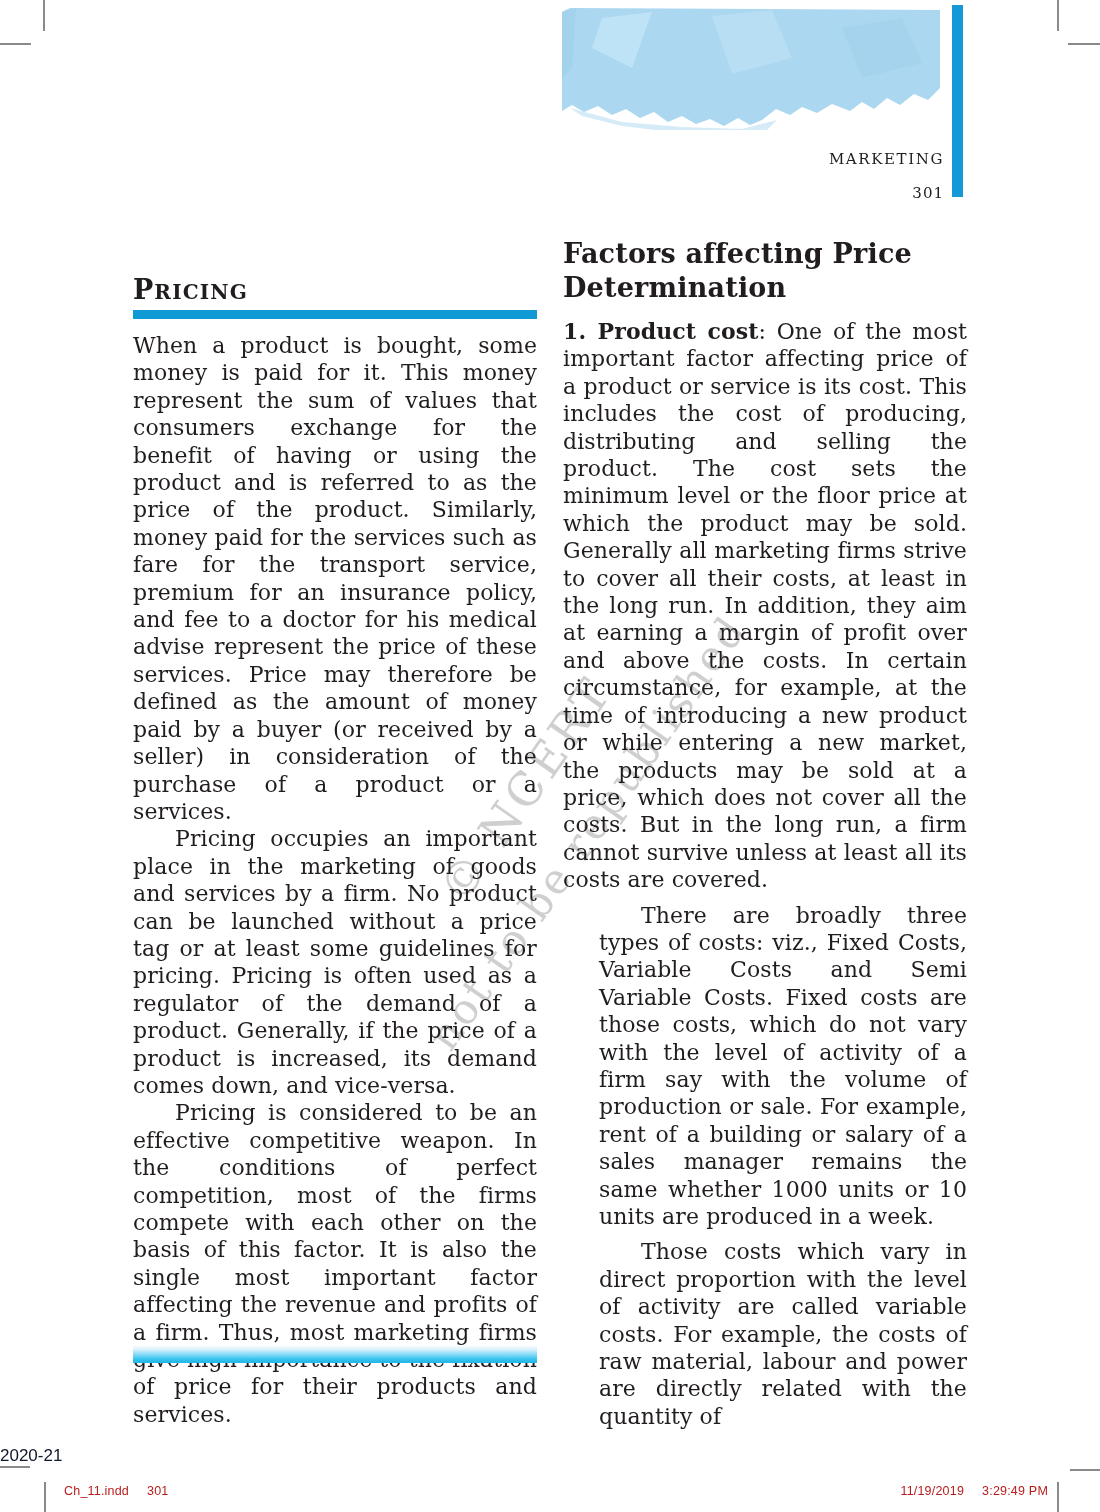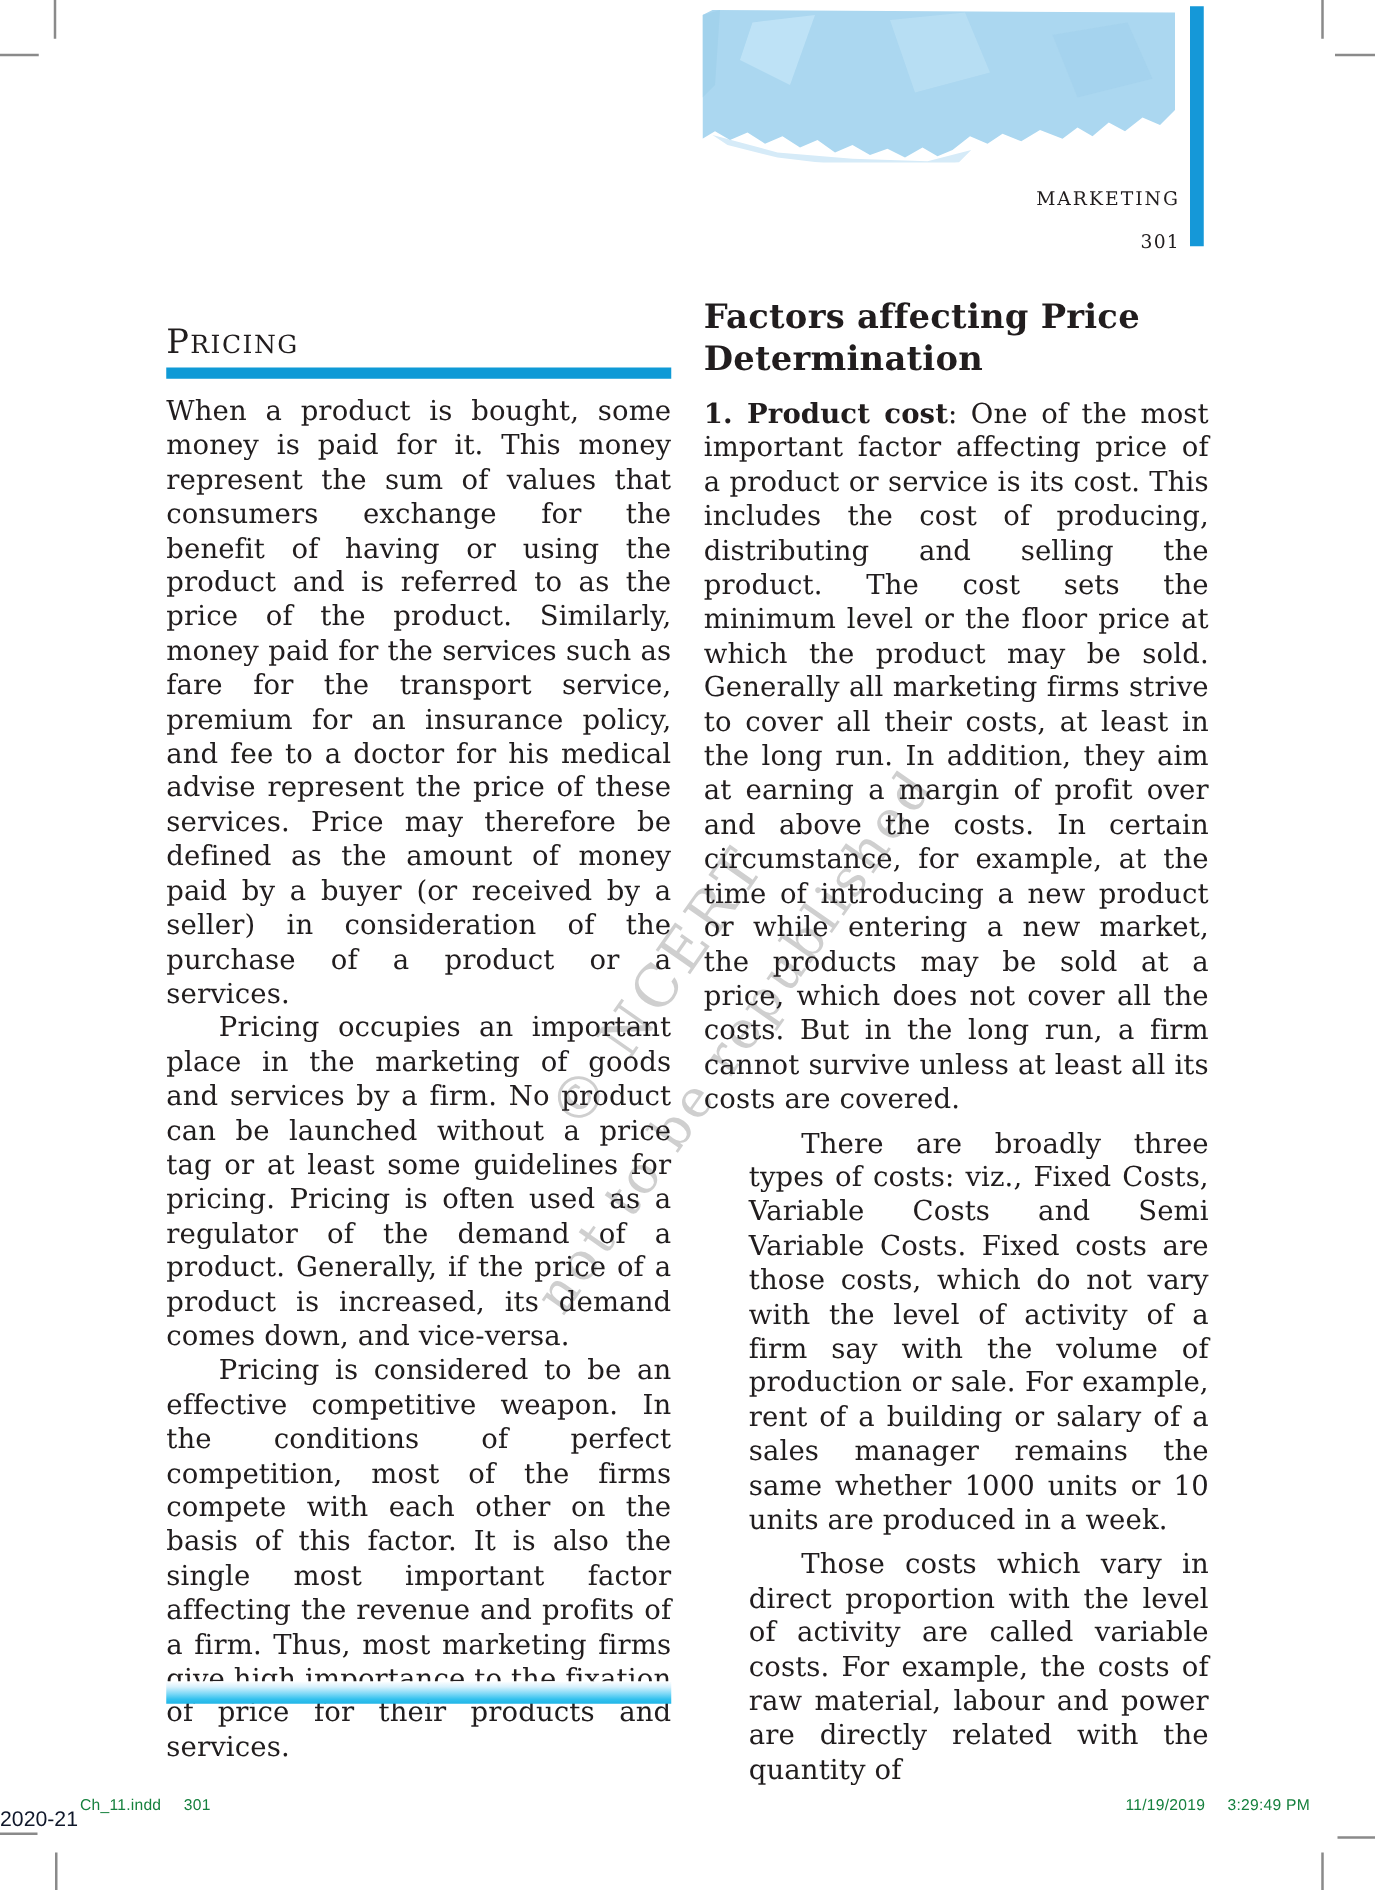--- a/index.html
+++ b/index.html
@@ -42,43 +42,43 @@
   .col{
     position:absolute;top:237px;width:404px;
     font-size:22px;line-height:27.4px;text-align:justify;
     letter-spacing:0.1px;
   }
   .col-left{left:133px;}
   .col-right{left:563px;}
   .col p{margin:0;}
   .indent{text-indent:42px;}
   
-  .pricing-head{margin-top:23px;font-weight:normal;text-align:left;line-height:28px;}
+  .pricing-head{margin-top:39px;font-weight:bold;text-align:left;line-height:28px;}
   .pricing-head .cap{font-size:27px;letter-spacing:1px;}
   .pricing-head .caps{font-size:20px;letter-spacing:1.2px;}
   .pricing-rule{height:9px;background:#0f9ad6;margin-top:4px;margin-bottom:13px;}
   
   .factors-head{
     font-weight:bold;font-size:27px;line-height:34px;
     text-align:left;margin-bottom:13px;letter-spacing:0.2px;
   }
   .col-right p + p{margin-top:8px;margin-left:36px;}
   .lead-bold{font-weight:bold;}
   
   .bottom-gradient{
     position:absolute;left:133px;top:1345px;width:404px;height:18px;
     background:linear-gradient(180deg,#ffffff 0%,#d8f1fc 25%,#7fd9f7 55%,#33c2ef 80%,#22b5e6 100%);
   }
   .footer-year{
     position:absolute;left:0;top:1446px;width:1100px;text-align:left;
     font-family:"Liberation Sans",sans-serif;font-size:17px;color:#0f172a;
   }
   .footer-meta{
-    position:absolute;top:1437px;font-family:"Liberation Sans",sans-serif;
-    font-size:12.5px;color:#15803d;letter-spacing:0.2px;
+    position:absolute;top:1484px;font-family:"Liberation Sans",sans-serif;
+    font-size:12.5px;color:#b91c1c;letter-spacing:0.2px;
   }
   .footer-meta.left{left:64px;}
   .footer-meta.right{right:52px;text-align:right;}
   .footer-meta .gap{display:inline-block;width:18px;}
 </style>
 </head>
 <body>
 
 <div class="page">
 

